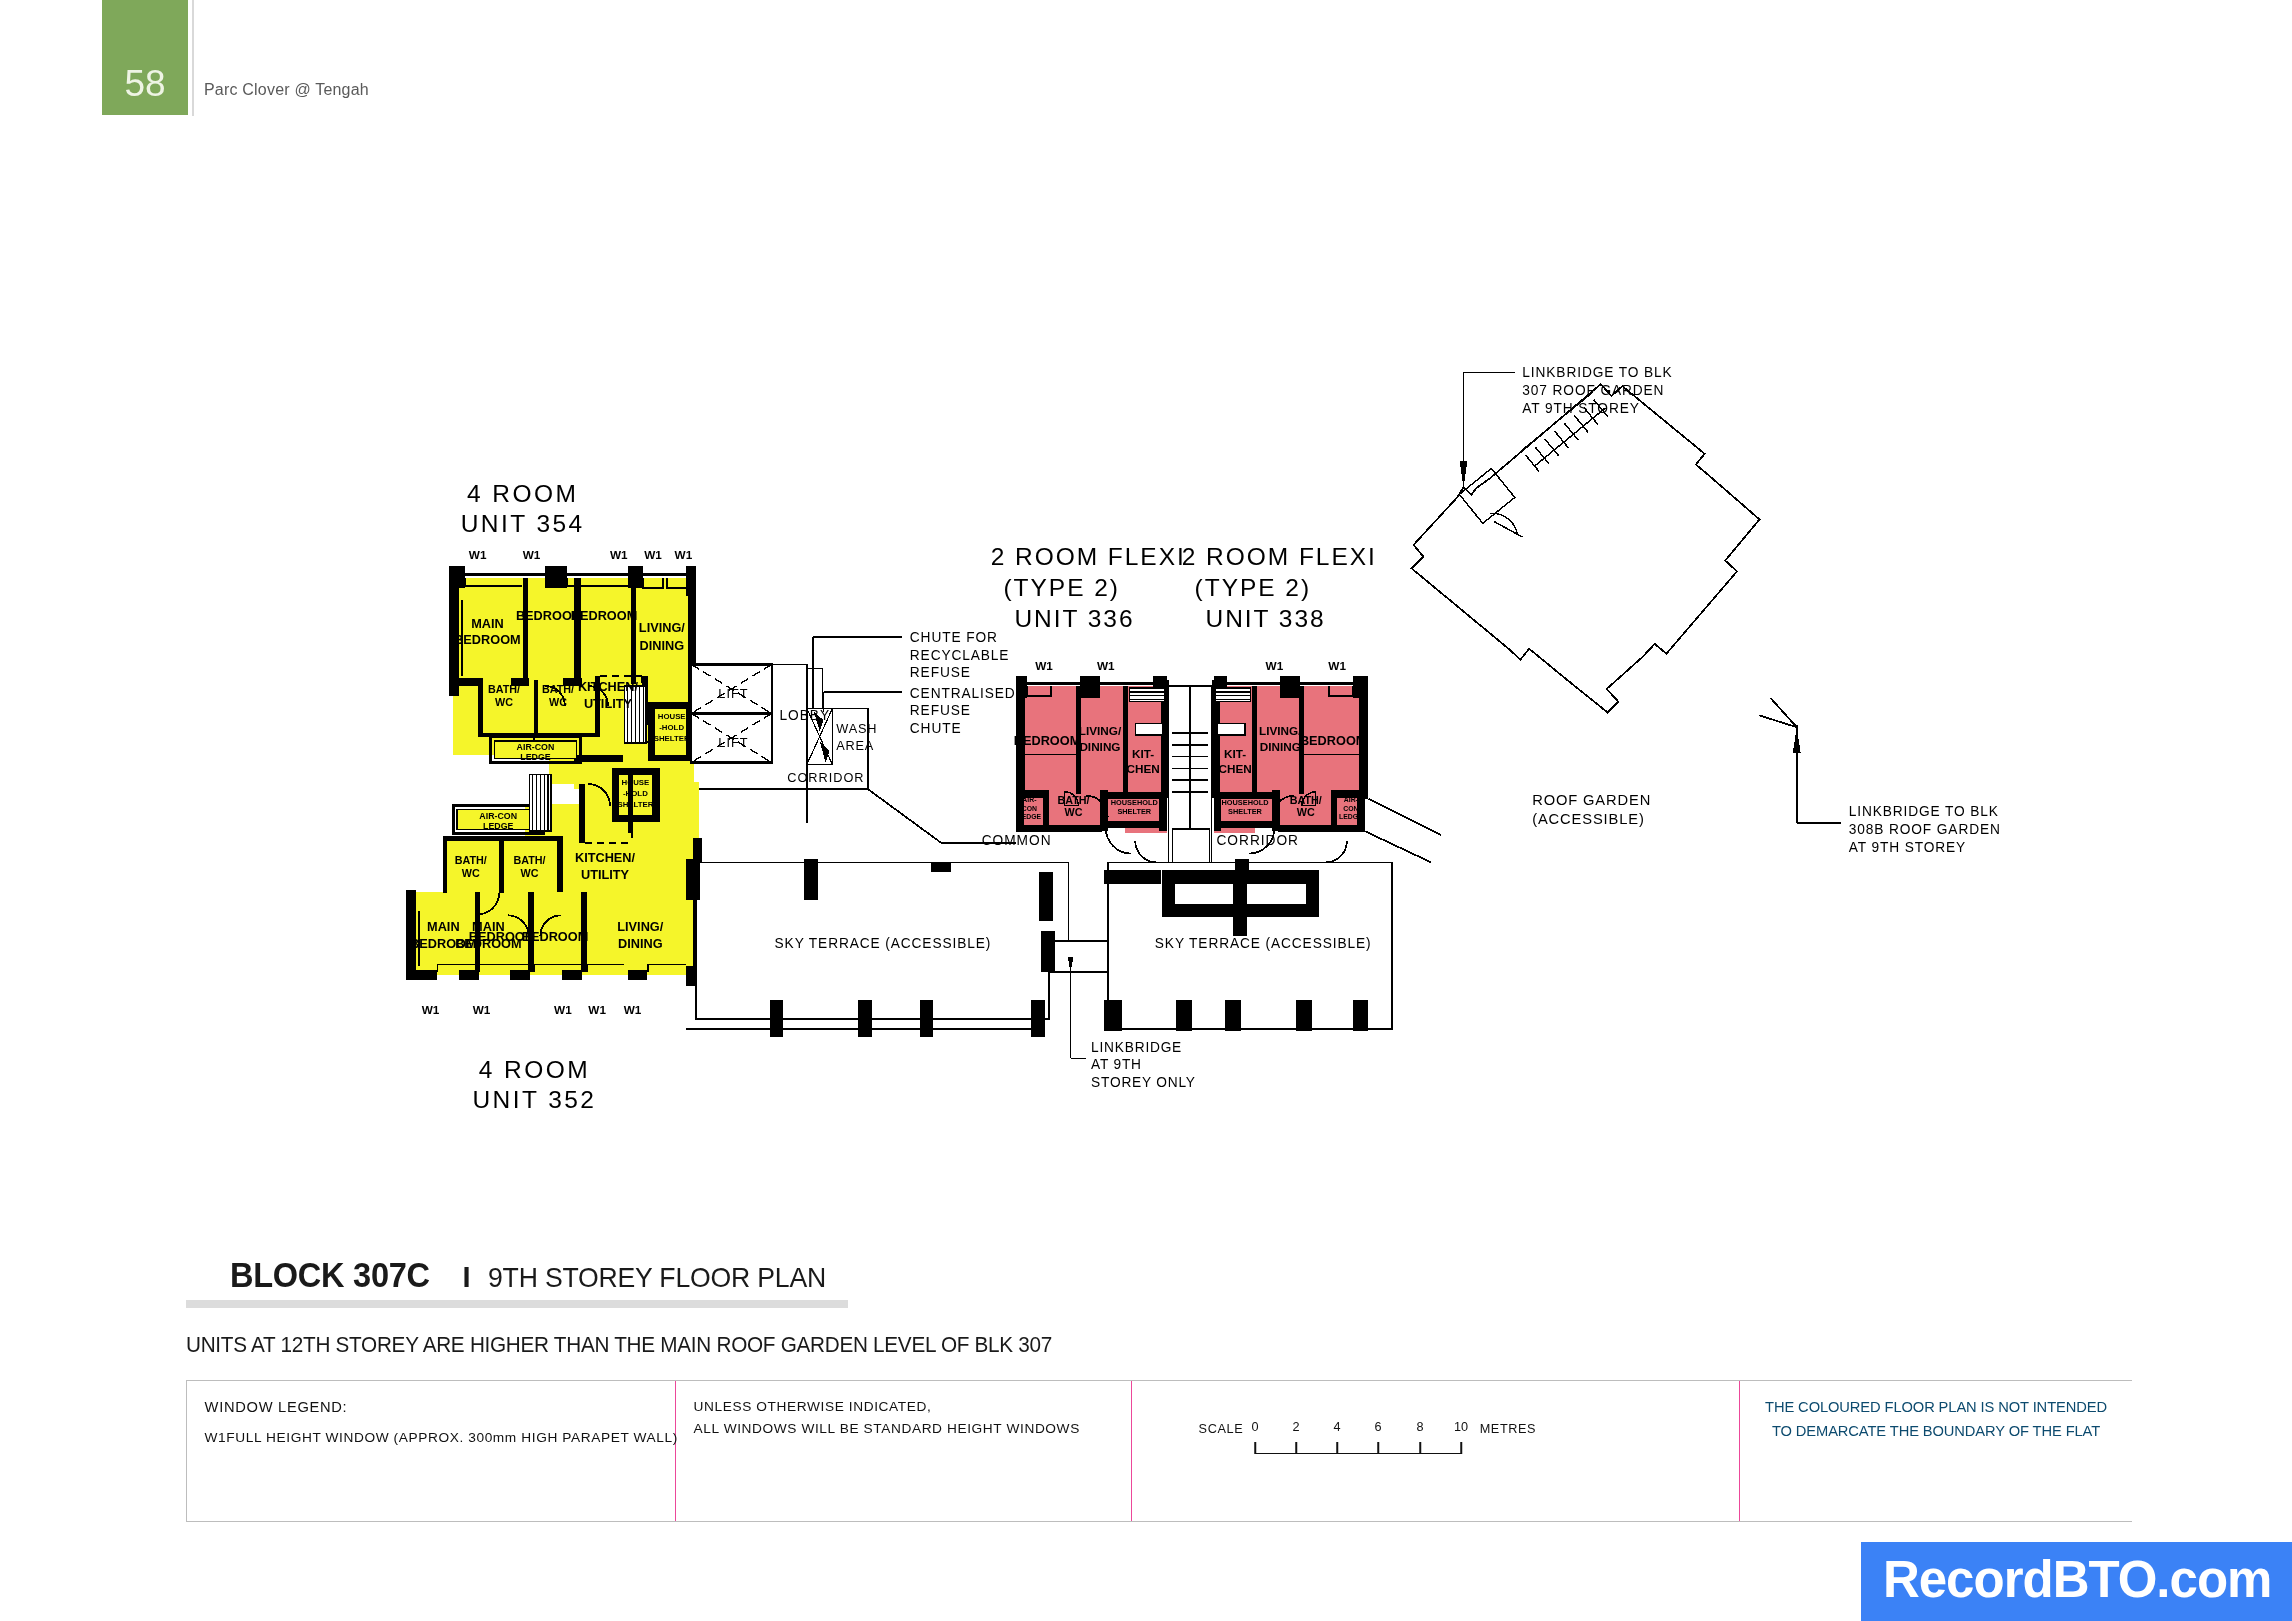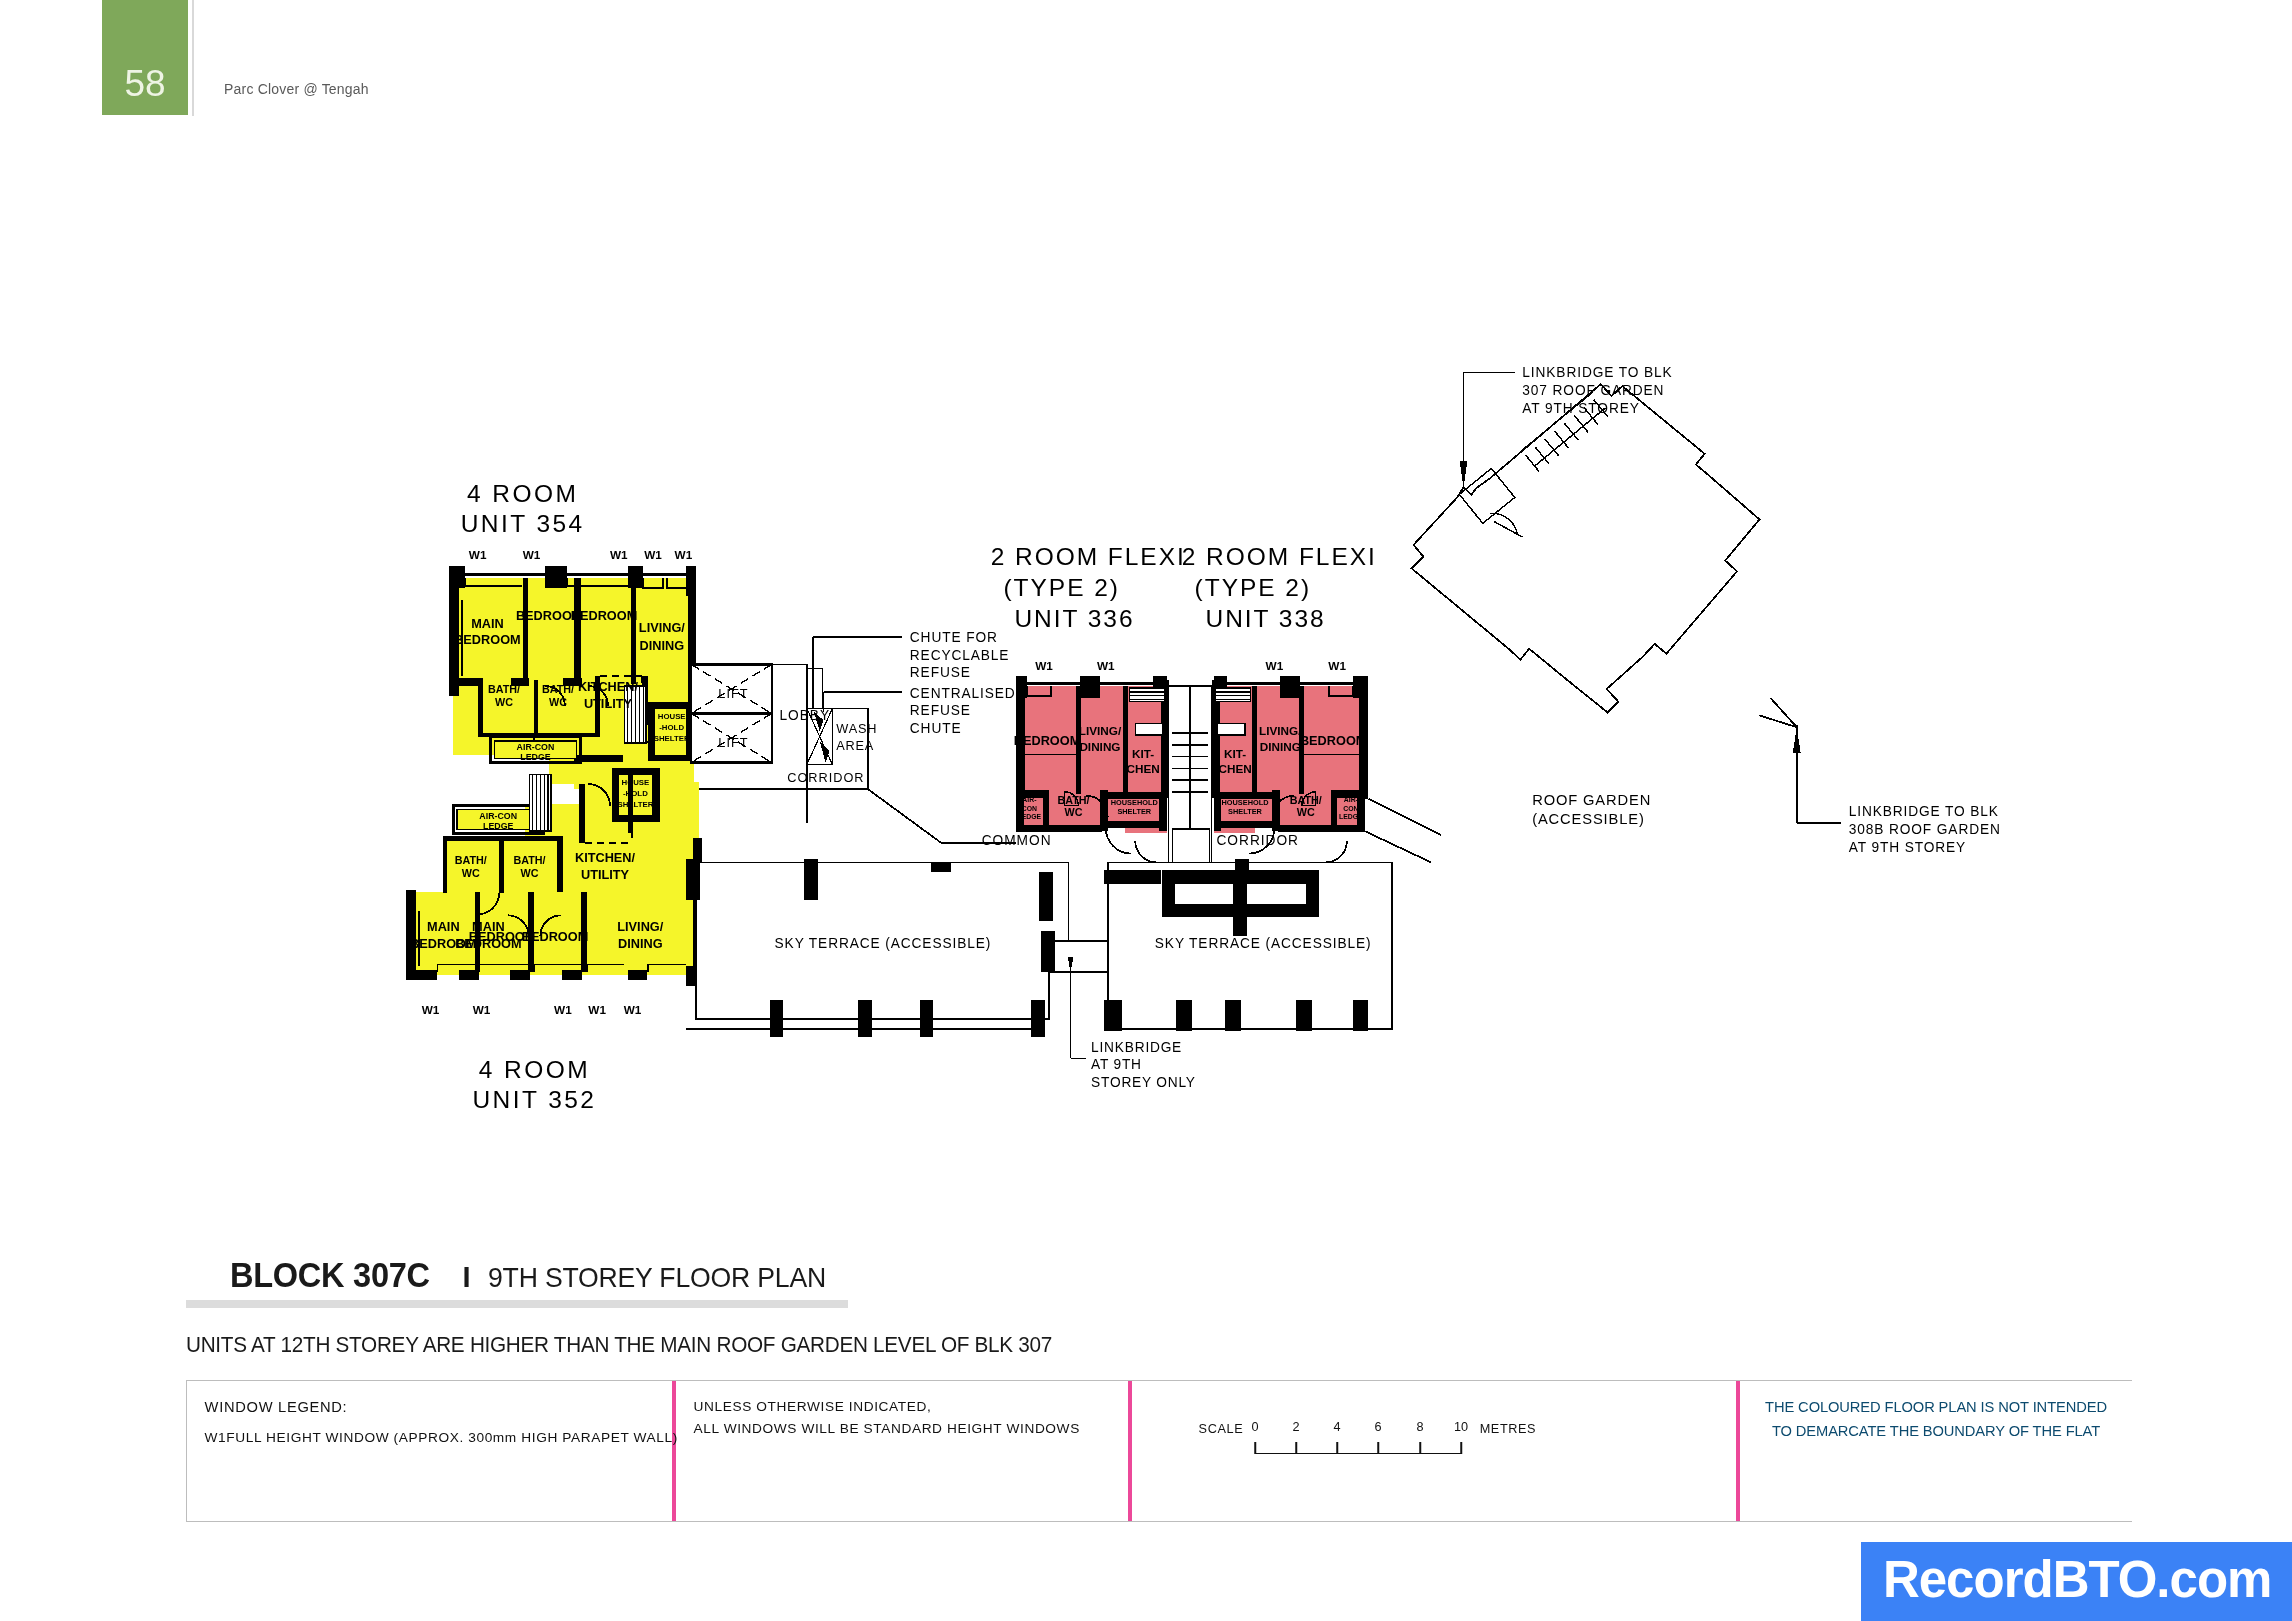--- a/index.html
+++ b/index.html
@@ -42,23 +42,23 @@
   #header-divider {
     position: absolute;
     left: 192px;
     top: 0px;
     width: 2px;
     height: 116px;
     background: #d9d9d9;
   }
   #project-title {
     position: absolute;
-    left: 224px;
+    left: 204px;
     top: 81px;
-    font-size: 14px;
+    font-size: 16px;
     color: #5a5a5a;
     letter-spacing: 0.2px;
     white-space: nowrap;
   }
 
   
   #drawing {
     position: absolute;
     left: 0;
     top: 0;
@@ -124,21 +124,21 @@
     margin-top: 21.6px;
     width: 1946px;
     height: 142px;
     display: flex;
     border-top: 1px solid #bdbdbd;
     border-bottom: 1px solid #bdbdbd;
     box-sizing: border-box;
   }
   .legend-cell {
     box-sizing: border-box;
-    border-right: 4px solid #ec4899;
+    border-right: 1px solid #ec4899;
     padding: 15.7px 17.6px 0 17.6px;
     position: relative;
   }
   .legend-cell:first-child { border-left: 1px solid #bdbdbd; }
   #legend-cell-1 { width: 490px; }
   #legend-cell-2 { width: 456px; }
   #legend-cell-3 { width: 608px; }
   #legend-cell-4 { width: 392px; border-right: none; }
 
   .cad-text {

